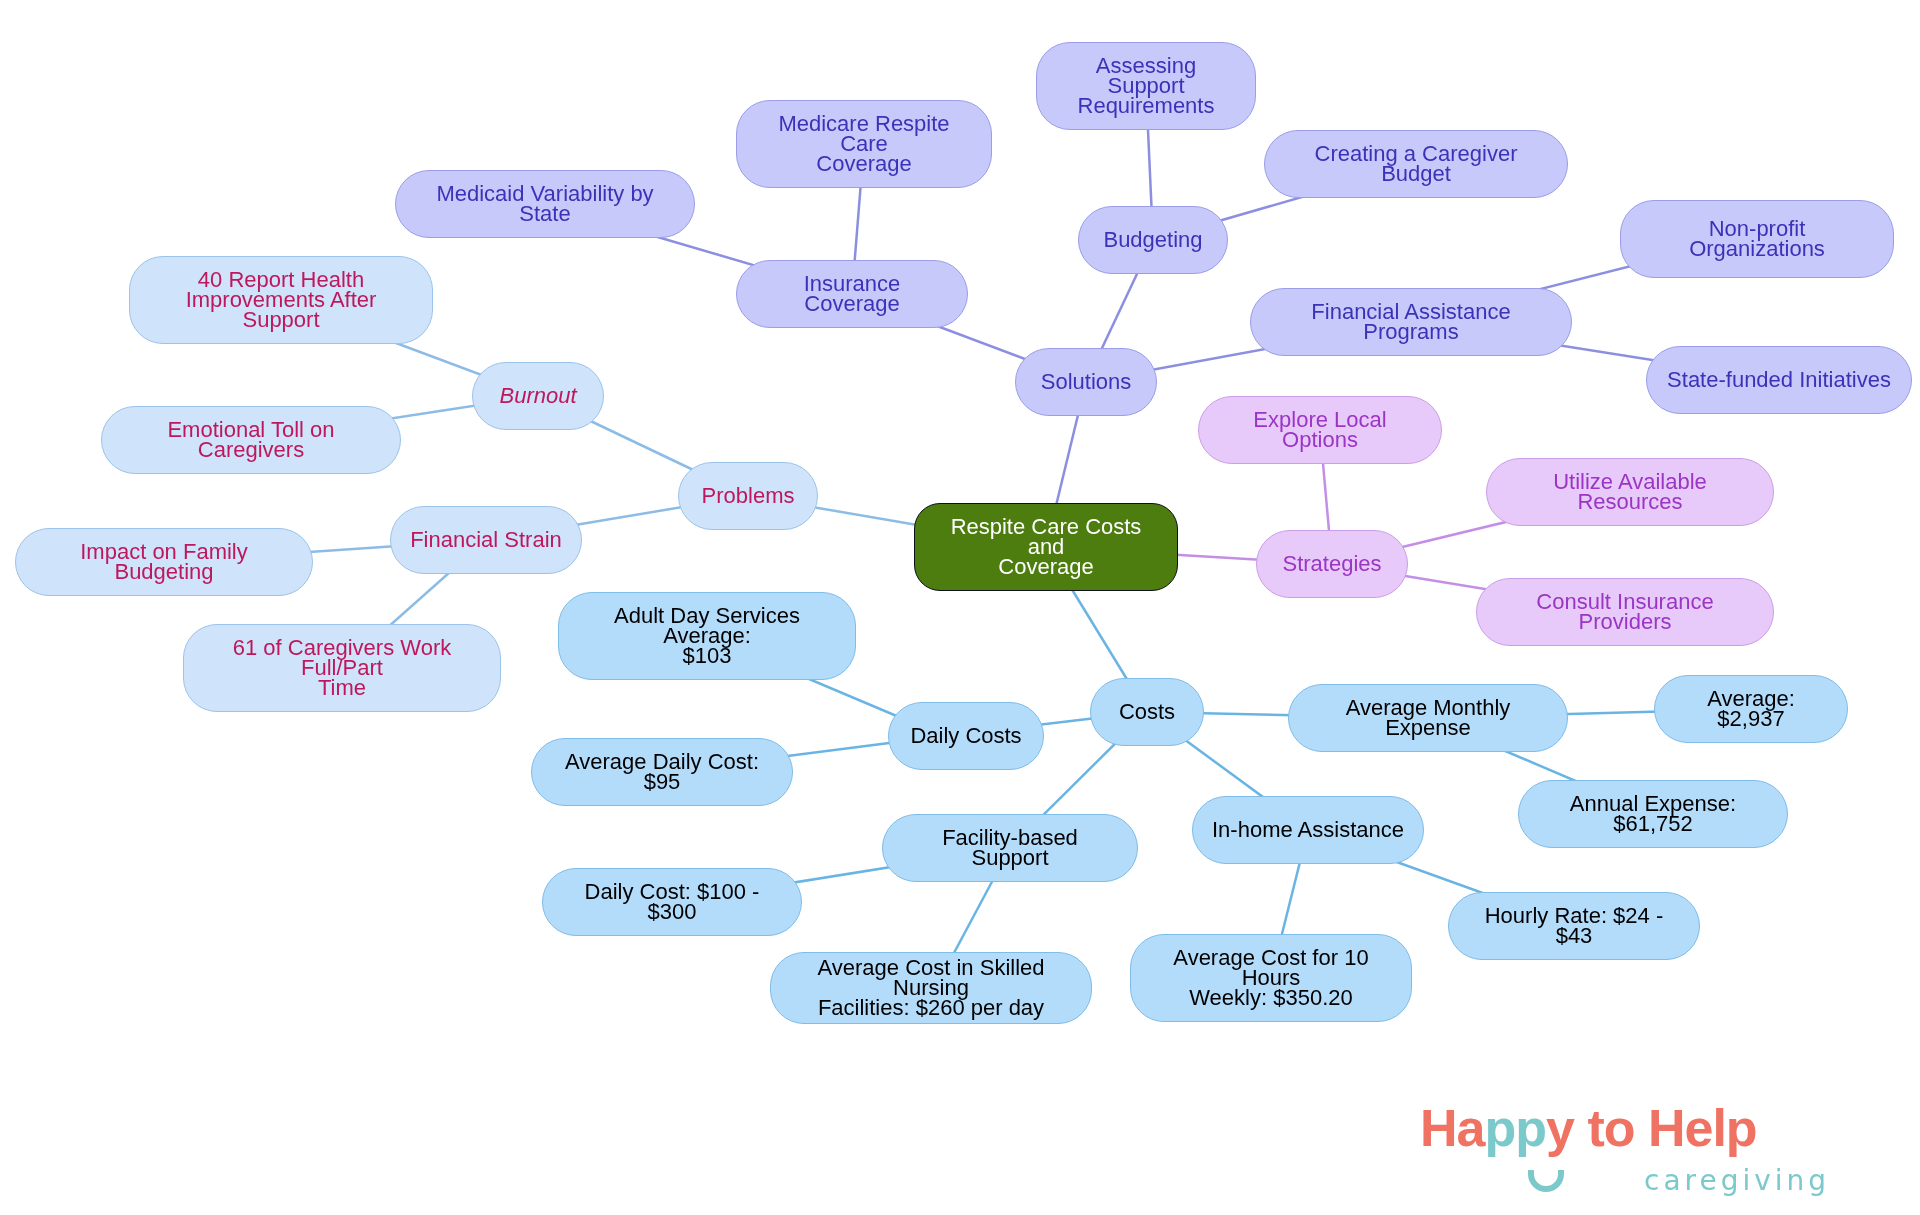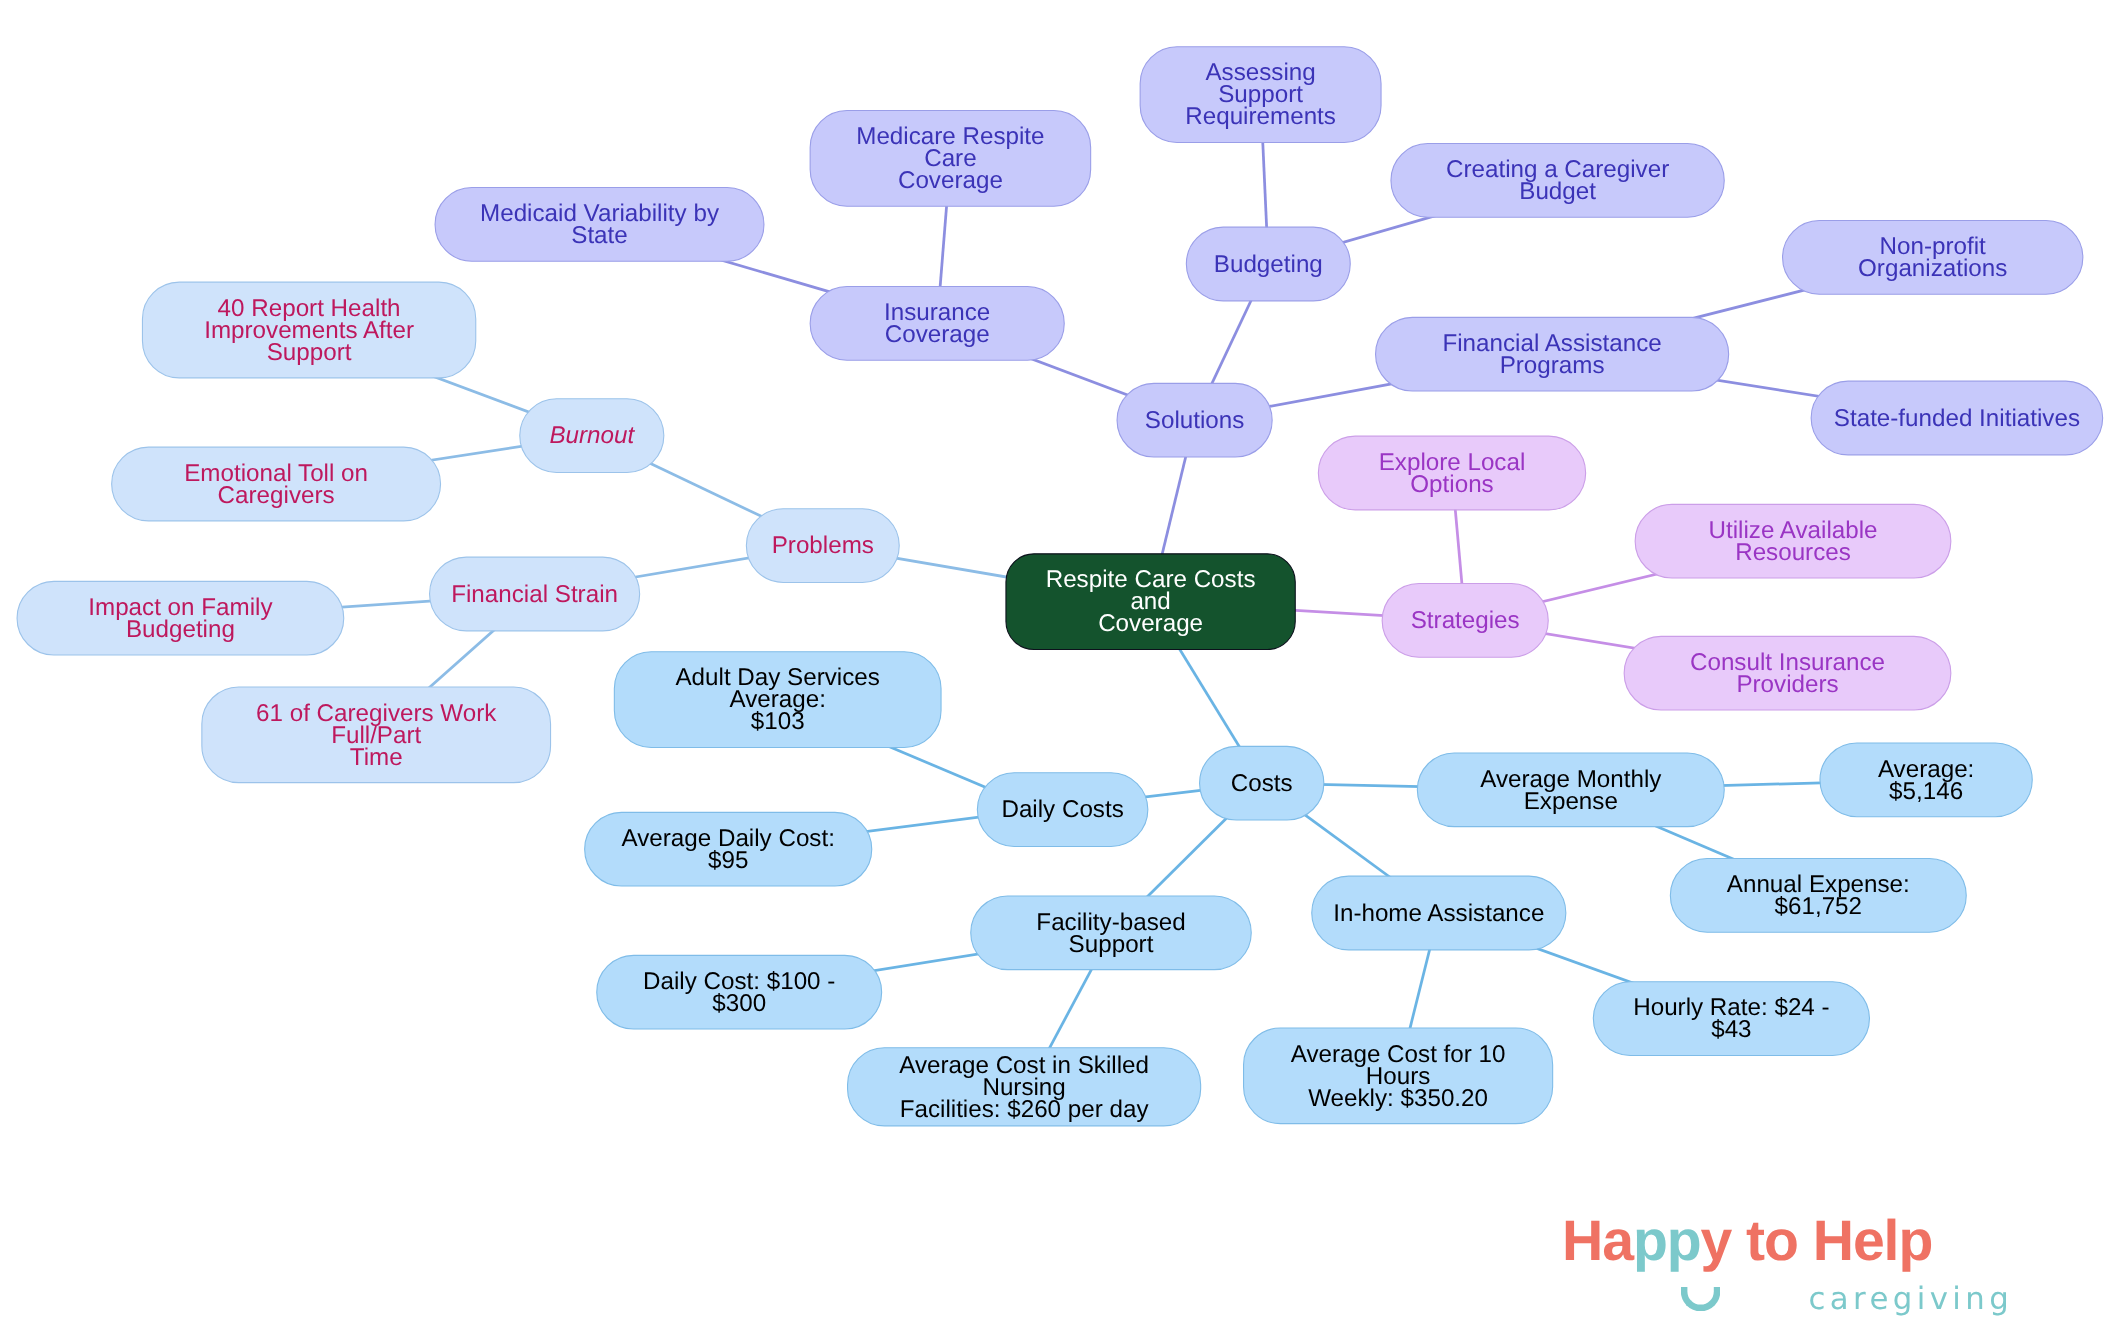--- a/index.html
+++ b/index.html
@@ -1,19 +1,19 @@
 <!DOCTYPE html>
 <html><head>
 <meta charset="utf-8">
 <style>
   html, body { margin:0; padding:0; background:#ffffff; }
   body { width:1920px; height:1215px; position:relative; overflow:hidden; font-family:"Liberation Sans", "DejaVu Sans", sans-serif; }
   #edges { position:absolute; left:0; top:0; width:1920px; height:1215px; }
   .node { position:absolute; box-sizing:border-box; border-radius:34px; display:flex; align-items:center; justify-content:center; text-align:center; font-size:22px; line-height:20px; padding:0 18px; border:1.5px solid; white-space:pre-line; }
-  .root { background:#14532d; color:#ffffff; border-color:#0c111c; border-radius:26px; }
+  .root { background:#4d7c0f; color:#ffffff; border-color:#0c111c; border-radius:26px; }
   .problems { background:#cfe3fb; border-color:#9cc3ea; color:#be185d; }
   .solutions { background:#c7c9fb; border-color:#9a9ee8; color:#3b33b7; }
   .strategies { background:#e8cafa; border-color:#cb9ee8; color:#9a35c4; }
   .costs { background:#b3dcfb; border-color:#7fbce8; color:#000000; }
   .logo { position:absolute; left:1420px; top:1098px; width:470px; height:110px; }
   .logo-main { position:absolute; left:0; top:0; font-family:Liberation Sans, sans-serif; font-weight:bold; font-size:52px; letter-spacing:-1px; color:#ef7263; white-space:nowrap; }
   .logo-main .teal { color:#7cc9cb; }
   .logo-sub { position:absolute; left:224px; top:66px; font-family:"DejaVu Sans", sans-serif; font-size:28px; letter-spacing:4px; color:#7cc9cb; }
   .smile { position:absolute; left:108px; top:72px; width:36px; height:22px; border:6px solid #7cc9cb; border-top:none; border-radius:0 0 22px 22px; box-sizing:border-box; }
 </style>
@@ -73,33 +73,33 @@
     <div class="node solutions" style="left: 1015px; top: 348px; width: 142px; height: 68px;">Solutions</div>
     <div class="node solutions" style="left: 736px; top: 260px; width: 232px; height: 68px;">Insurance Coverage</div>
     <div class="node solutions" style="left: 395px; top: 170px; width: 300px; height: 68px;">Medicaid Variability by State</div>
     <div class="node solutions" style="left: 736px; top: 100px; width: 256px; height: 88px;">Medicare Respite Care
 Coverage</div>
     <div class="node solutions" style="left: 1078px; top: 206px; width: 150px; height: 68px;">Budgeting</div>
     <div class="node solutions" style="left: 1036px; top: 42px; width: 220px; height: 88px;">Assessing Support
 Requirements</div>
     <div class="node solutions" style="left: 1264px; top: 130px; width: 304px; height: 68px;">Creating a Caregiver Budget</div>
     <div class="node solutions" style="left: 1250px; top: 288px; width: 322px; height: 68px;">Financial Assistance Programs</div>
-    <div class="node solutions" style="left: 1620px; top: 200px; width: 274px; height: 68px;">Non-profit Organizations</div>
+    <div class="node solutions" style="left: 1620px; top: 200px; width: 274px; height: 78px;">Non-profit Organizations</div>
     <div class="node solutions" style="left: 1646px; top: 346px; width: 266px; height: 68px;">State-funded Initiatives</div>
     <div class="node strategies" style="left: 1256px; top: 530px; width: 152px; height: 68px;">Strategies</div>
     <div class="node strategies" style="left: 1198px; top: 396px; width: 244px; height: 68px;">Explore Local Options</div>
     <div class="node strategies" style="left: 1486px; top: 458px; width: 288px; height: 68px;">Utilize Available Resources</div>
     <div class="node strategies" style="left: 1476px; top: 578px; width: 298px; height: 68px;">Consult Insurance Providers</div>
     <div class="node costs" style="left: 1090px; top: 678px; width: 114px; height: 68px;">Costs</div>
     <div class="node costs" style="left: 888px; top: 702px; width: 156px; height: 68px;">Daily Costs</div>
     <div class="node costs" style="left: 558px; top: 592px; width: 298px; height: 88px;">Adult Day Services Average:
 $103</div>
     <div class="node costs" style="left: 531px; top: 738px; width: 262px; height: 68px;">Average Daily Cost: $95</div>
     <div class="node costs" style="left: 1288px; top: 684px; width: 280px; height: 68px;">Average Monthly Expense</div>
-    <div class="node costs" style="left: 1654px; top: 675px; width: 194px; height: 68px;">Average: $5,146</div>
+    <div class="node costs" style="left: 1654px; top: 675px; width: 194px; height: 68px;">Average: $2,937</div>
     <div class="node costs" style="left: 1518px; top: 780px; width: 270px; height: 68px;">Annual Expense: $61,752</div>
     <div class="node costs" style="left: 1192px; top: 796px; width: 232px; height: 68px;">In-home Assistance</div>
     <div class="node costs" style="left: 1448px; top: 892px; width: 252px; height: 68px;">Hourly Rate: $24 - $43</div>
     <div class="node costs" style="left: 1130px; top: 934px; width: 282px; height: 88px;">Average Cost for 10 Hours
 Weekly: $350.20</div>
     <div class="node costs" style="left: 882px; top: 814px; width: 256px; height: 68px;">Facility-based Support</div>
     <div class="node costs" style="left: 542px; top: 868px; width: 260px; height: 68px;">Daily Cost: $100 - $300</div>
     <div class="node costs" style="left: 770px; top: 952px; width: 322px; height: 72px;">Average Cost in Skilled Nursing
 Facilities: $260 per day</div>
   </div>

